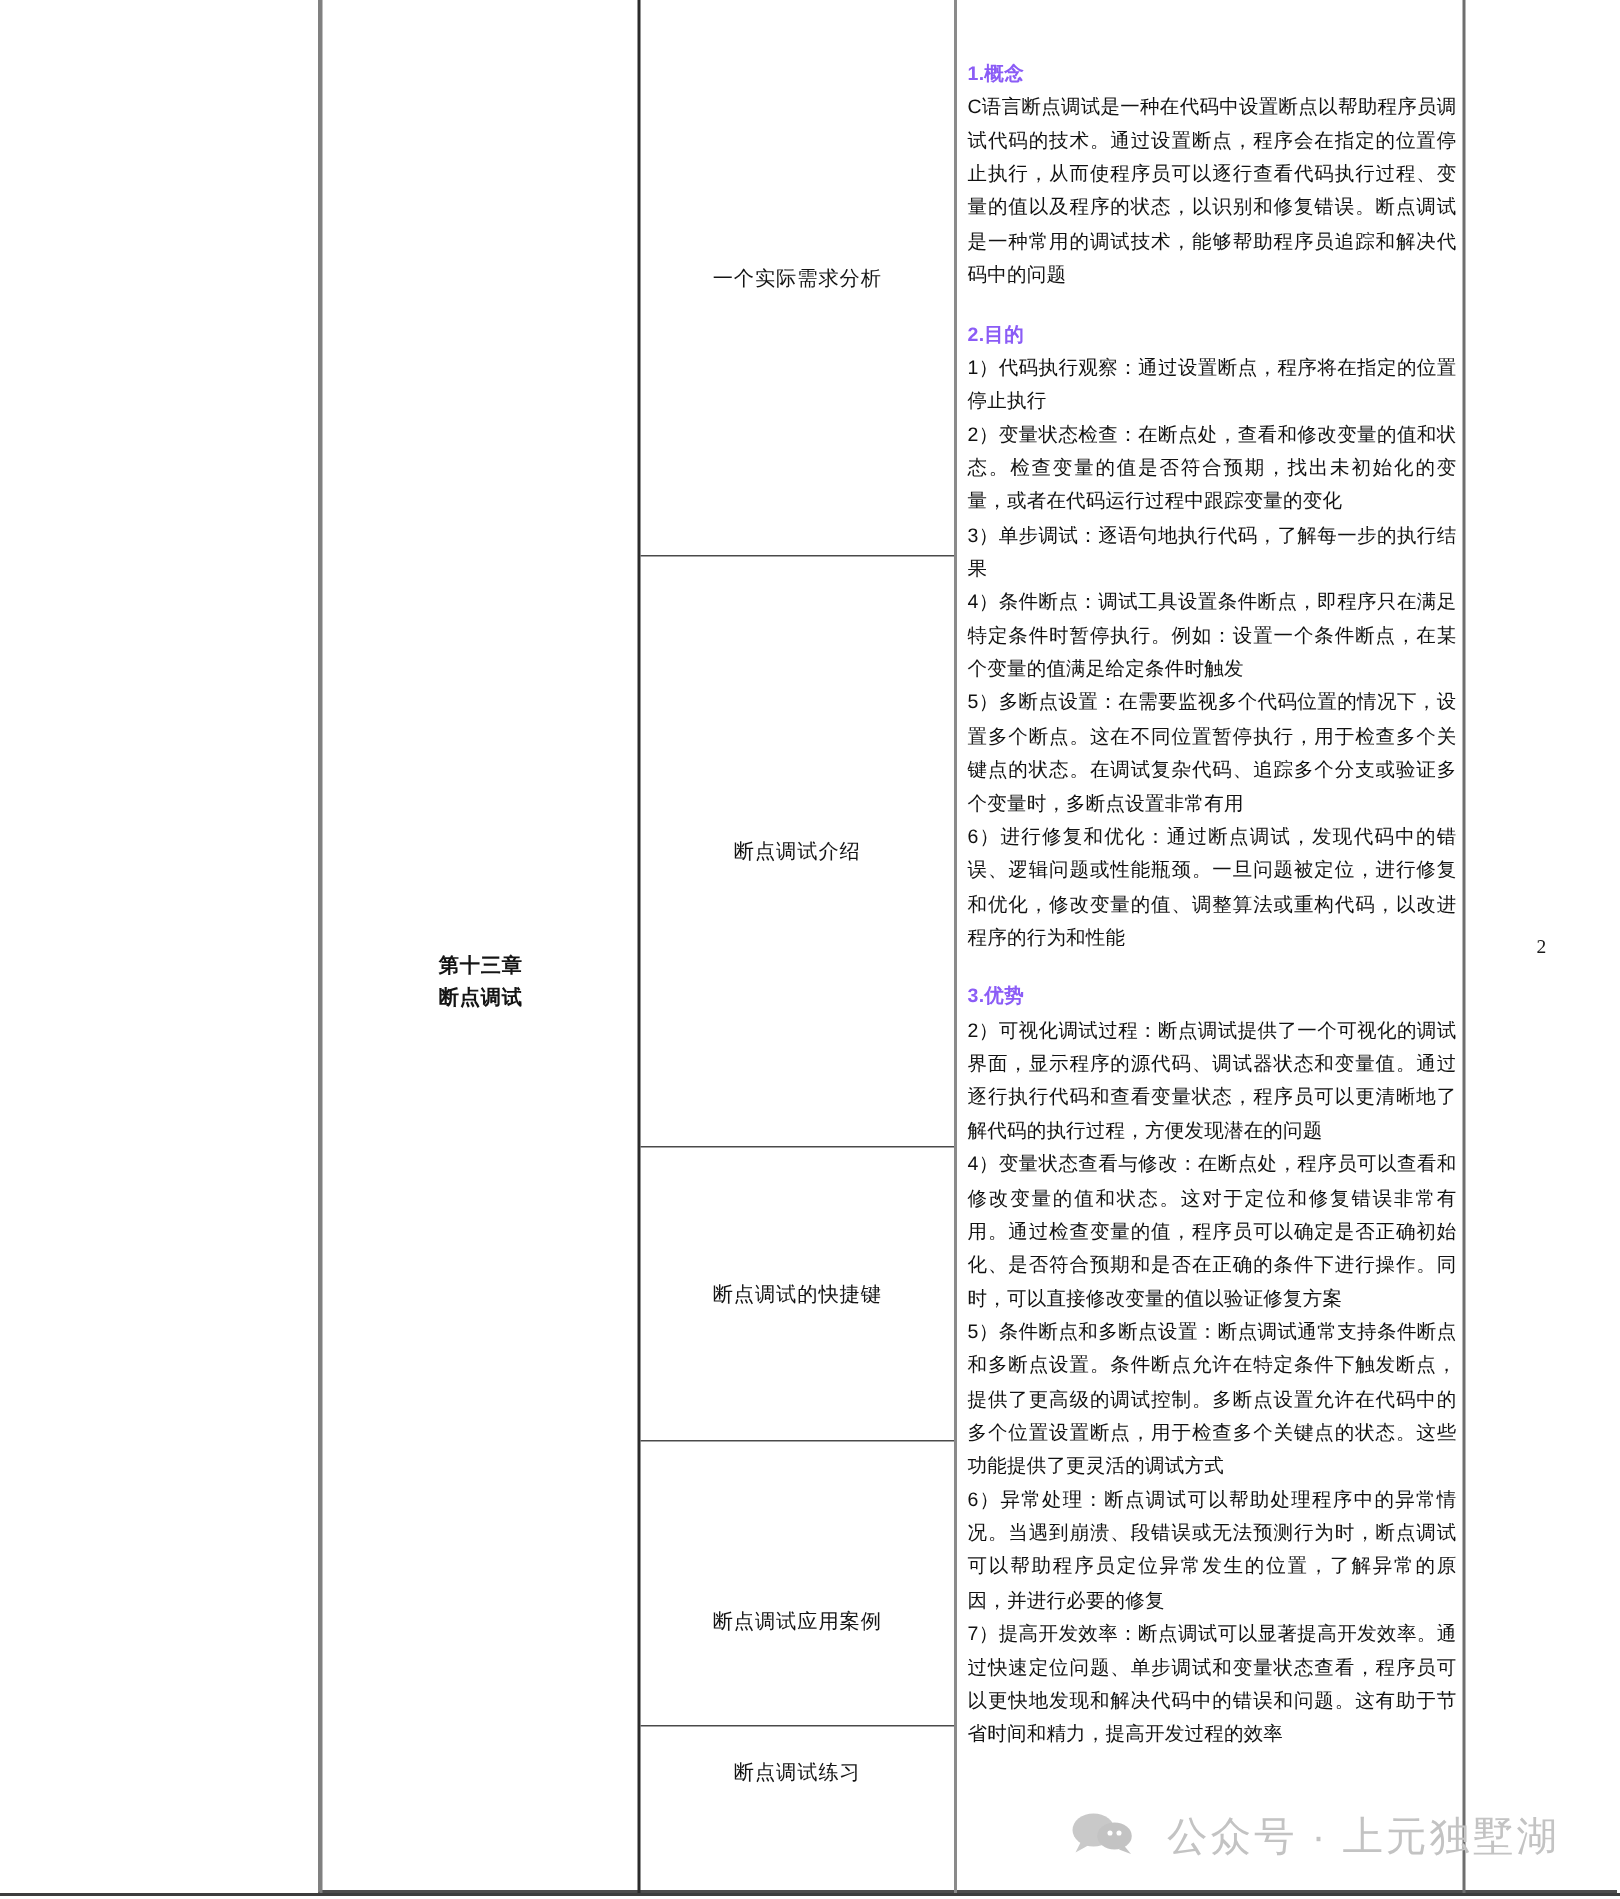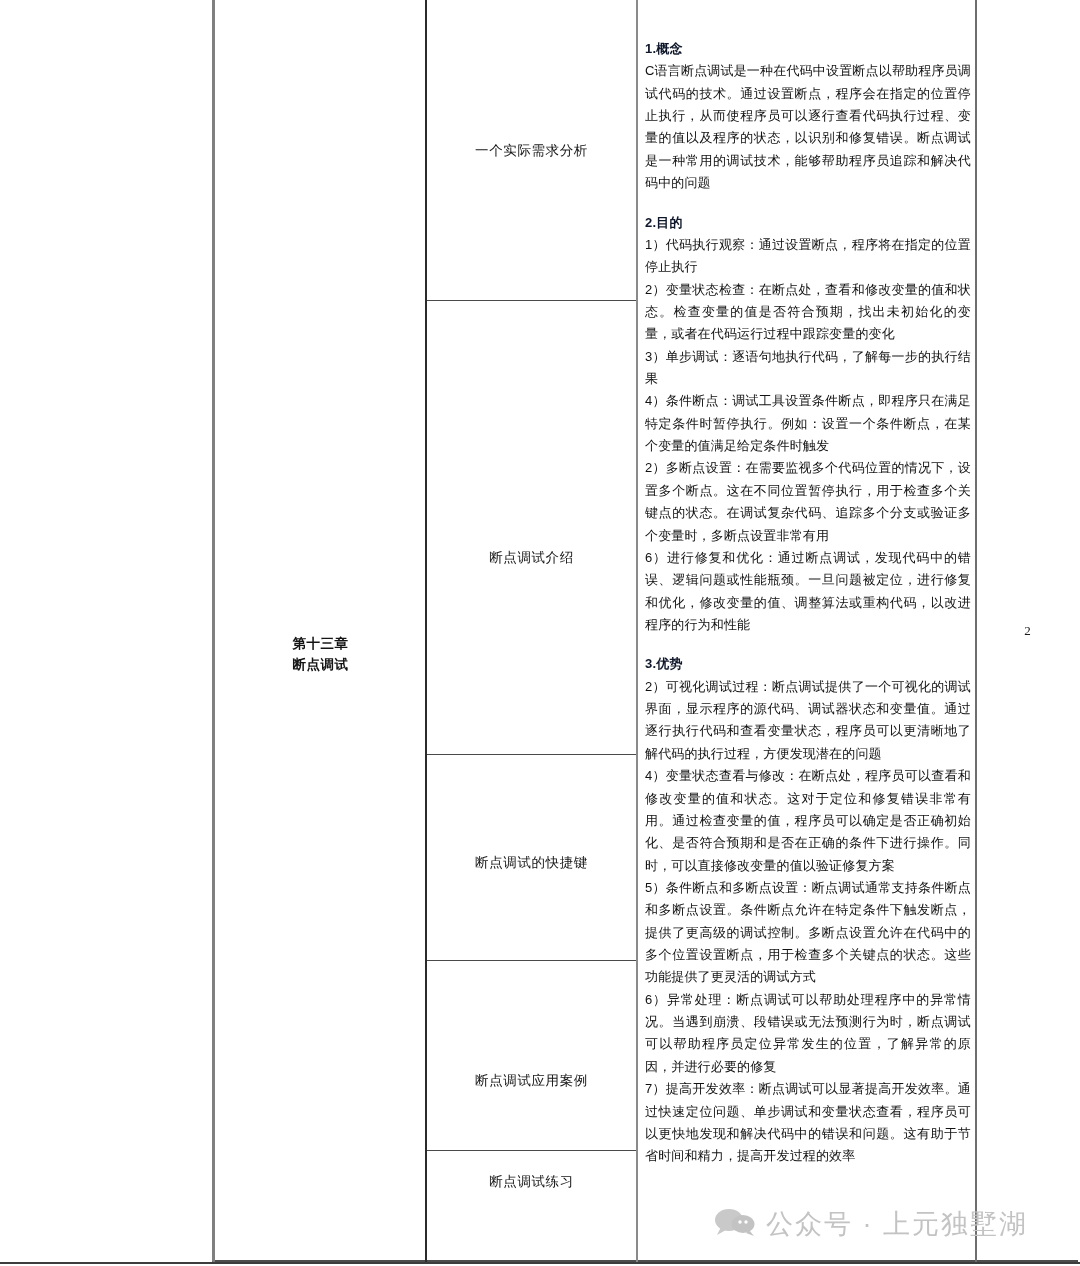--- a/index.html
+++ b/index.html
@@ -115,21 +115,21 @@
     top: 0;
     width: 330px;
     height: 1262px;
     padding: 38px 0 0 4px;
     box-sizing: border-box;
     overflow: hidden;
   }
   .body-heading {
     font-size: 13px;
     font-weight: bold;
-    color: #0f172a;
+    color: #8b5cf6;
     line-height: 1.72;
     letter-spacing: 0.2px;
   }
   .body-para {
     font-size: 13px;
     color: #121212;
     line-height: 1.72;
     text-align: justify;
     text-justify: inter-character;
     letter-spacing: 0.15px;
@@ -154,21 +154,21 @@
     font-family: "Liberation Serif", "DejaVu Serif", serif;
   }
 
   
   .watermark {
     position: absolute;
     left: 714px;
     top: 1206px;
     display: flex;
     align-items: center;
-    gap: 10px;
+    gap: 22px;
     opacity: 1;
     pointer-events: none;
     z-index: 5;
   }
   .watermark .wm-icon { display: block; }
   .watermark .wm-text {
     font-size: 27px;
     color: #c3c3c3;
     letter-spacing: 2px;
     font-family: "Liberation Sans", "DejaVu Sans", sans-serif;
@@ -188,25 +188,25 @@
   <div class="hrule-bottom"></div>
 
   <div class="col-chapter">
     <div class="chapter-block">
       <div>第十三章</div>
       <div class="sub">断点调试</div>
     </div>
   </div>
 
   <div class="col-sections">
-    <div class="section-cell" style="top:0px;height:301px;border-radius:26px;">
+    <div class="section-cell" style="top:0px;height:371px;border-radius:26px;">
       <span>一个实际需求分析</span>
       <span class="hline"></span>
     </div>
-    <div class="section-cell" style="top:361px;height:394px;">
+    <div class="section-cell" style="top:371px;height:394px;">
       <span>断点调试介绍</span>
       <span class="hline"></span>
     </div>
     <div class="section-cell" style="top:765px;height:196px;">
       <span>断点调试的快捷键</span>
       <span class="hline"></span>
     </div>
     <div class="section-cell" style="top:1011px;height:140px;">
       <span>断点调试应用案例</span>
       <span class="hline"></span>
@@ -224,21 +224,21 @@
     </div>
 
     <div class="body-gap"></div>
 
     <div>
       <div class="body-heading">2.目的</div>
       <p class="body-para">1）代码执行观察：通过设置断点，程序将在指定的位置停止执行</p>
       <p class="body-para">2）变量状态检查：在断点处，查看和修改变量的值和状态。检查变量的值是否符合预期，找出未初始化的变量，或者在代码运行过程中跟踪变量的变化</p>
       <p class="body-para">3）单步调试：逐语句地执行代码，了解每一步的执行结果</p>
       <p class="body-para">4）条件断点：调试工具设置条件断点，即程序只在满足特定条件时暂停执行。例如：设置一个条件断点，在某个变量的值满足给定条件时触发</p>
-      <p class="body-para">2）多断点设置：在需要监视多个代码位置的情况下，设置多个断点。这在不同位置暂停执行，用于检查多个关键点的状态。在调试复杂代码、追踪多个分支或验证多个变量时，多断点设置非常有用</p>
+      <p class="body-para">5）多断点设置：在需要监视多个代码位置的情况下，设置多个断点。这在不同位置暂停执行，用于检查多个关键点的状态。在调试复杂代码、追踪多个分支或验证多个变量时，多断点设置非常有用</p>
       <p class="body-para">6）进行修复和优化：通过断点调试，发现代码中的错误、逻辑问题或性能瓶颈。一旦问题被定位，进行修复和优化，修改变量的值、调整算法或重构代码，以改进程序的行为和性能</p>
     </div>
 
     <div class="body-gap"></div>
 
     <div>
       <div class="body-heading">3.优势</div>
       <p class="body-para">2）可视化调试过程：断点调试提供了一个可视化的调试界面，显示程序的源代码、调试器状态和变量值。通过逐行执行代码和查看变量状态，程序员可以更清晰地了解代码的执行过程，方便发现潜在的问题</p>
       <p class="body-para">4）变量状态查看与修改：在断点处，程序员可以查看和修改变量的值和状态。这对于定位和修复错误非常有用。通过检查变量的值，程序员可以确定是否正确初始化、是否符合预期和是否在正确的条件下进行操作。同时，可以直接修改变量的值以验证修复方案</p>
       <p class="body-para">5）条件断点和多断点设置：断点调试通常支持条件断点和多断点设置。条件断点允许在特定条件下触发断点，提供了更高级的调试控制。多断点设置允许在代码中的多个位置设置断点，用于检查多个关键点的状态。这些功能提供了更灵活的调试方式</p>

